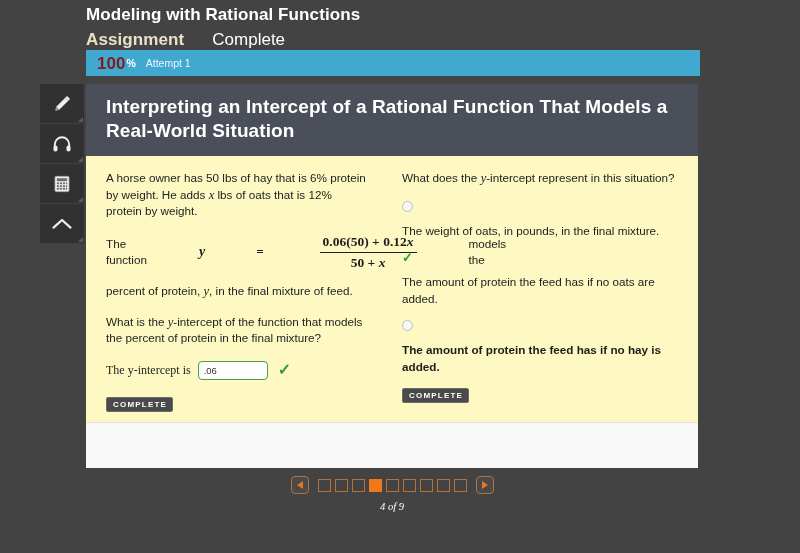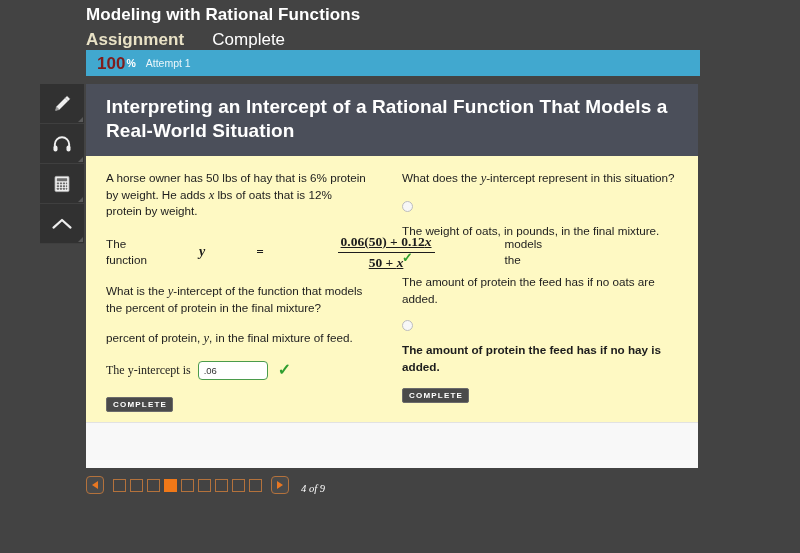--- a/index.html
+++ b/index.html
@@ -172,24 +172,23 @@
     font-family: "Liberation Serif", serif;
     font-style: italic;
     font-weight: bold;
     font-size: 14px;
   }
   .meq { margin: 0 4px 0 3px; font-family: "Liberation Serif", serif; font-style: italic; font-weight: bold; font-size: 13px;}
   .fraction {
     display: inline-flex;
     flex-direction: column;
     align-items: center;
-    margin: 0 22px;
+    margin: 0 4px;
     font-family: "Liberation Serif", serif;
     font-weight: bold;
-    text-decoration: underline;
   }
   .fraction .numer {
     font-size: 13.5px;
     padding: 0 3px 2px 3px;
     white-space: nowrap;
   }
   .fraction .bar {
     height: 1.5px;
     background: #1d1d1d;
     width: 100%;
@@ -297,23 +296,22 @@
     box-sizing: border-box;
   }
 
   
   .pagination {
     position: absolute;
     left: 86px;
     top: 476px;
     width: 612px;
     display: flex;
-    flex-direction: row;
-    align-items: flex-start;
-    gap: 12px;
+    flex-direction: column;
+    align-items: center;
   }
   .pager-row {
     display: flex;
     align-items: center;
     gap: 4px;
   }
   .pager-arrow {
     width: 18px;
     height: 18px;
     border: 1px solid #b4723c;
@@ -451,25 +449,25 @@
         <span class="meq">=</span>
         <span class="fraction">
           <span class="numer"><span>0.06(50) + 0.12</span><span class="fr-i">x</span></span>
           <span class="bar"></span>
           <span class="denom"><span>50 + </span><span class="fr-i">x</span></span>
         </span>
         <span>models the</span>
       </div>
 
       <p class="p-text">
+        <span>percent of protein, </span><span class="v">y</span><span>, in the final mixture of feed.</span>
+      </p>
+
+      <p class="p-text">
         <span>What is the </span><span class="v">y</span><span>-intercept of the function that models the percent of protein in the final mixture?</span>
-      </p>
-
-      <p class="p-text">
-        <span>percent of protein, </span><span class="v">y</span><span>, in the final mixture of feed.</span>
       </p>
 
       <div class="answer-row">
         <span class="answer-label"><span>The </span><span class="v">y</span><span>-intercept is</span></span>
         <input class="answer-input" type="text" value=".06" style="">
         <span class="check-mark">✓</span>
       </div>
 
       <span class="complete-badge">COMPLETE</span>
 

